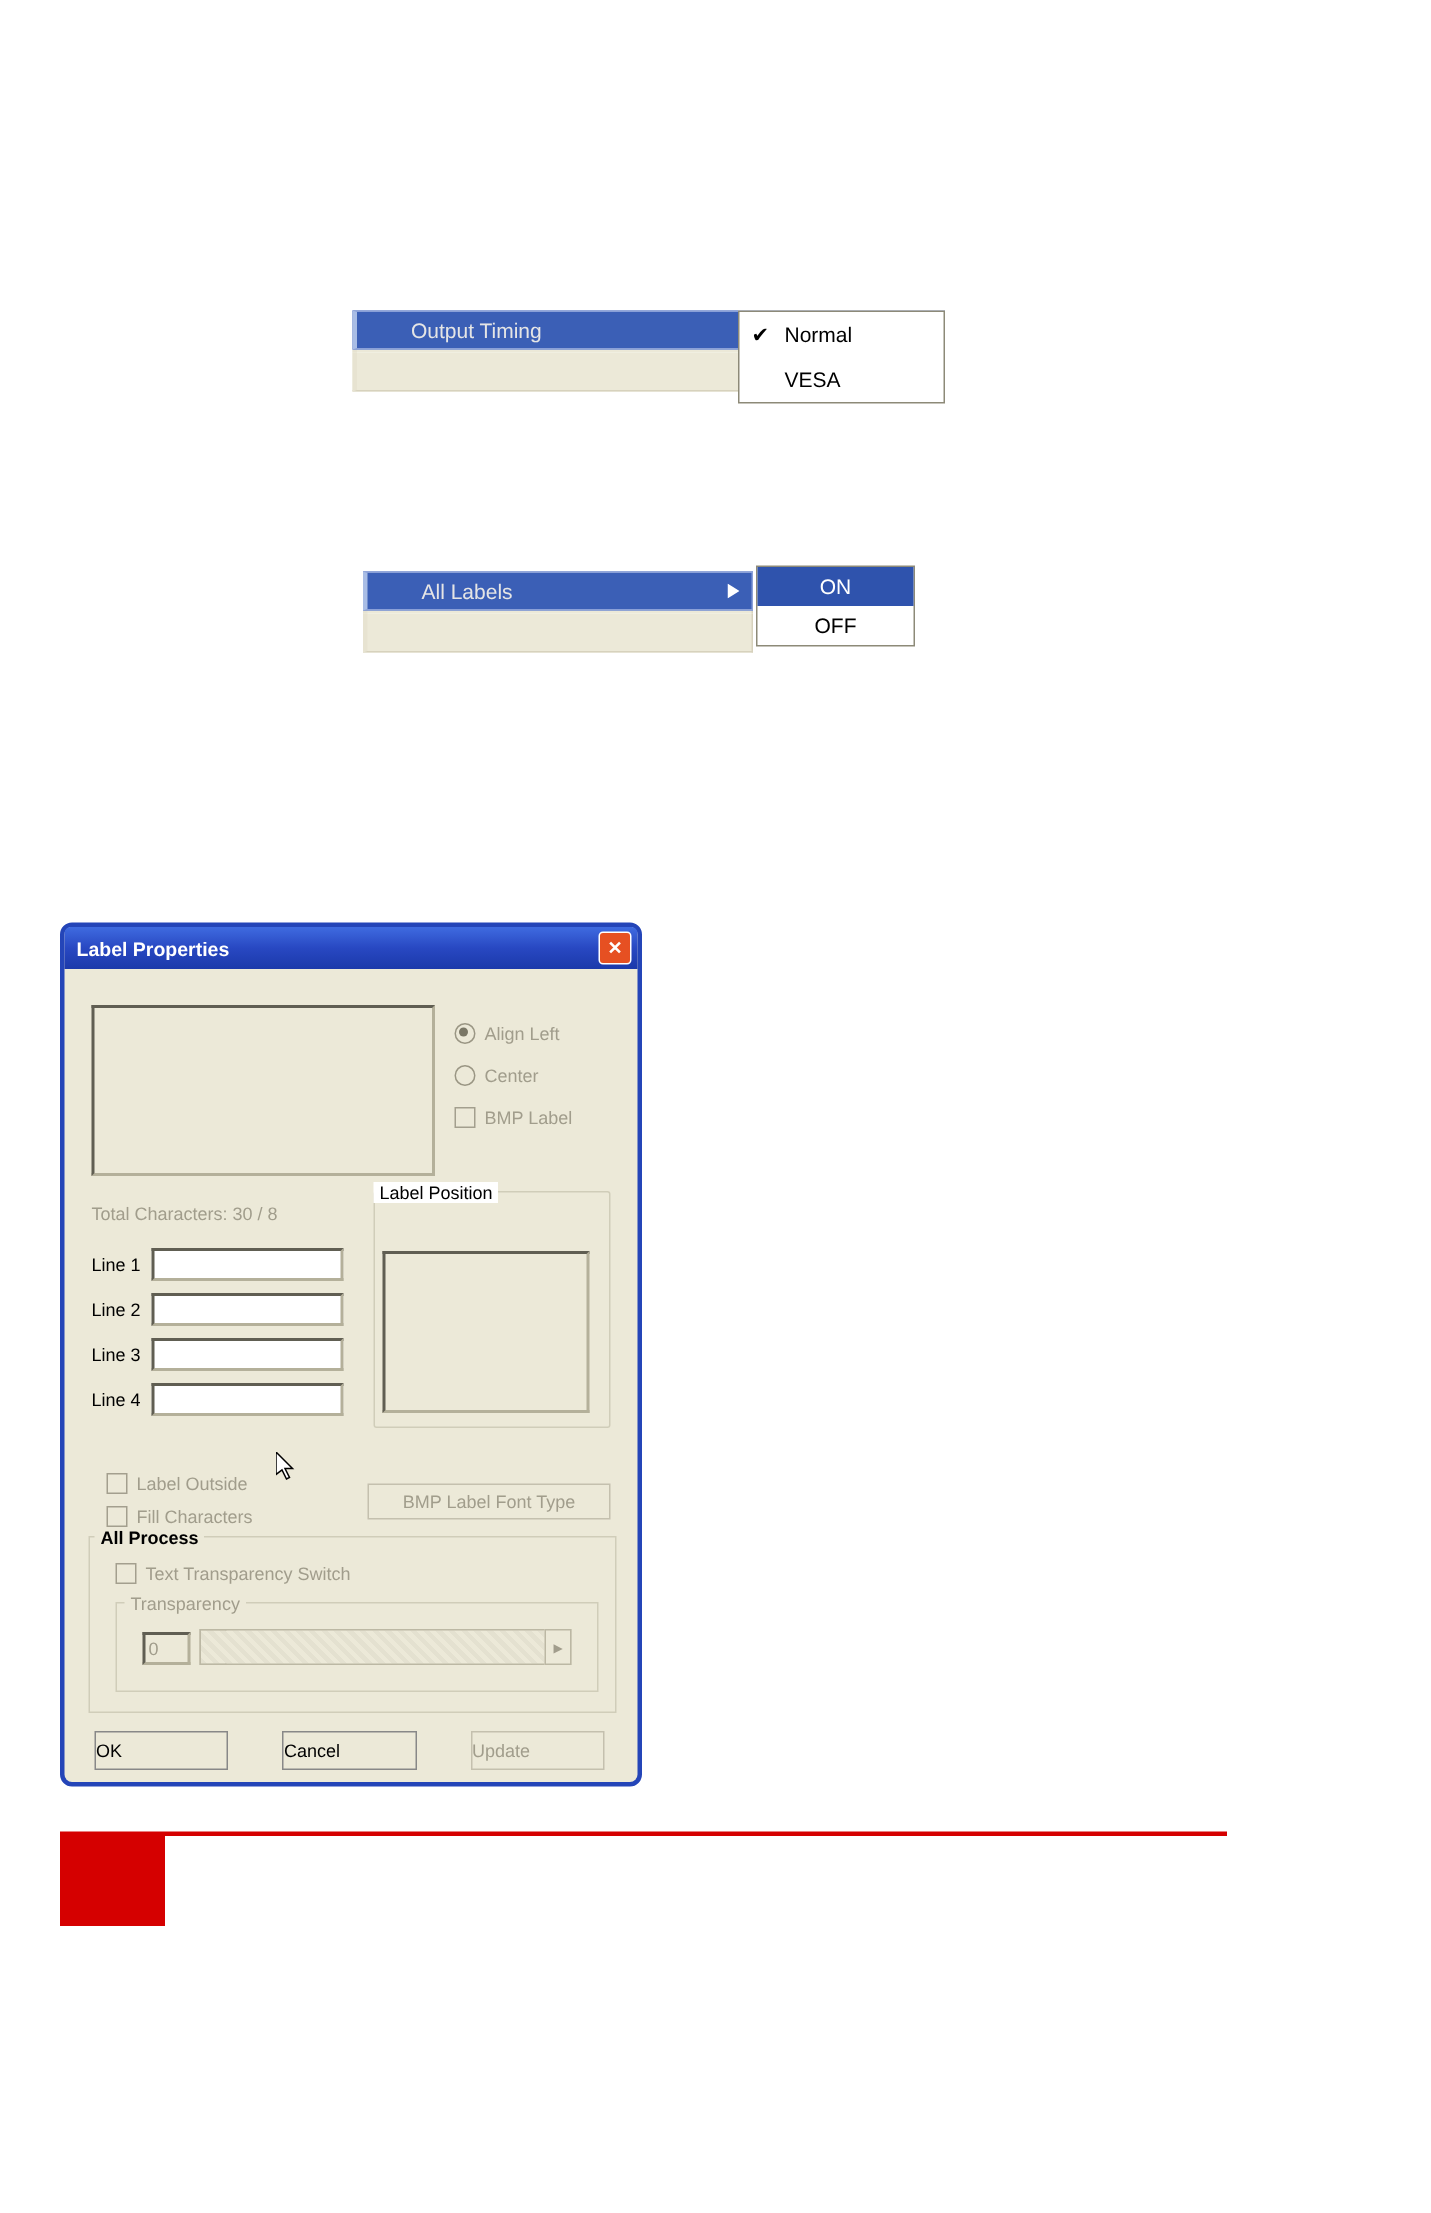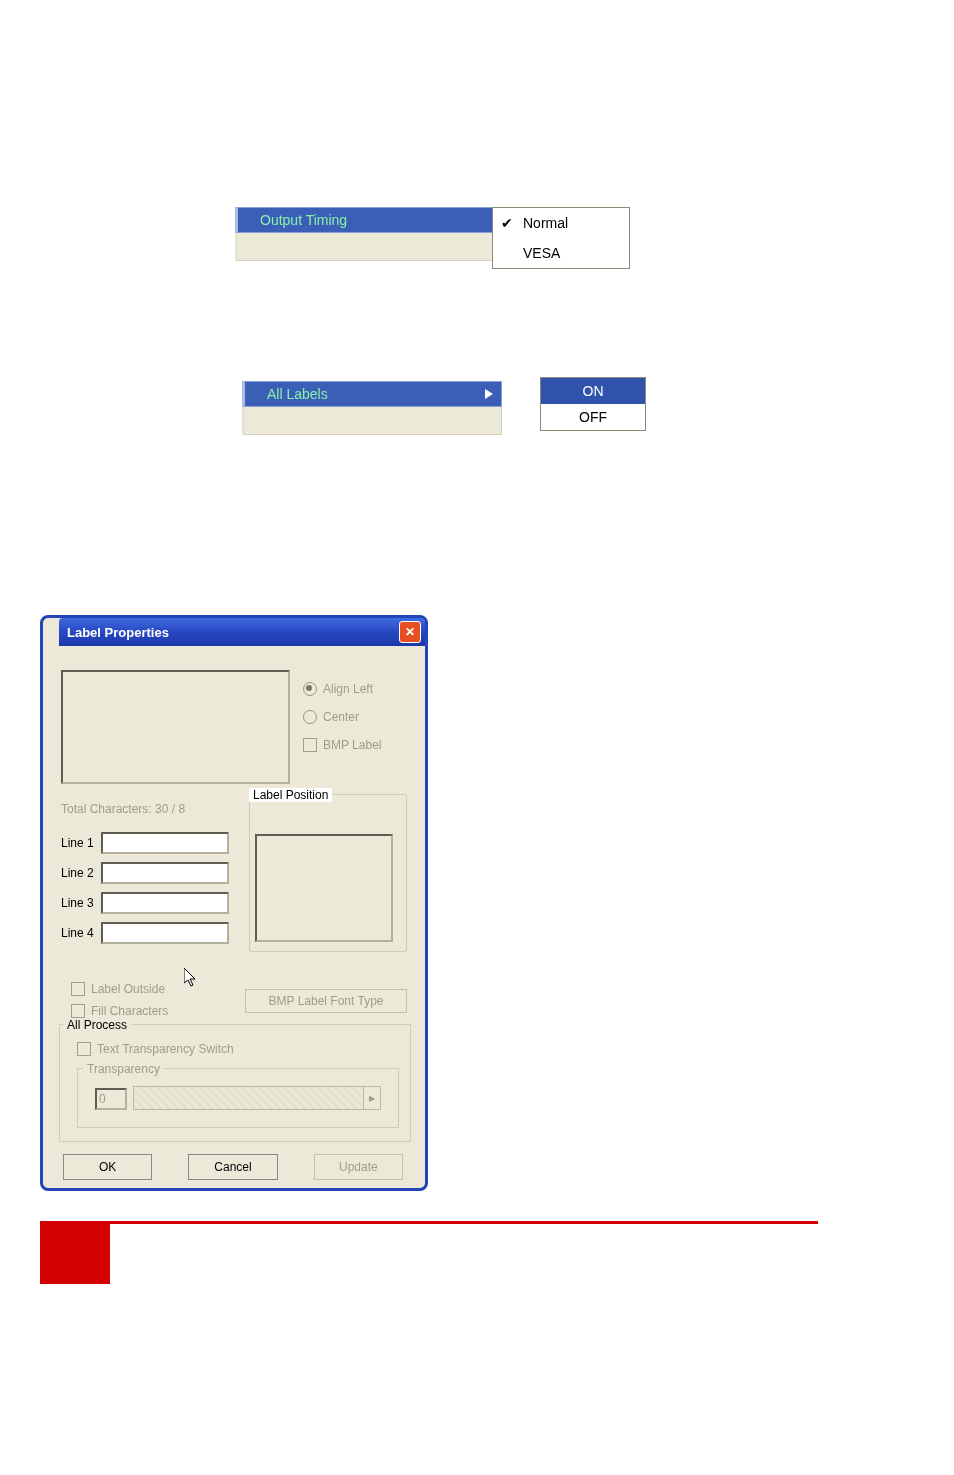--- a/index.html
+++ b/index.html
@@ -1,56 +1,55 @@
 <!DOCTYPE html>
 <html><head>
 <meta charset="utf-8">
 <style>
   html, body { margin: 0; padding: 0; background: #fff; font-family: "Tahoma", "Segoe UI", Arial, sans-serif; }
   .page { width: 954px; height: 1475px; position: relative; background: #fff; }
 
   
   .menu1 { position: absolute; left: 235px; top: 207px; width: 395px; }
   .menu-hi {
-    background: #3b5fb6; color: #86efac; border: 1px solid #8aa0d8;
-    height: 26px; display: flex; align-items: center; padding-left: 22px;
+    background: #3b5fb6; color: #e5e5e5; border: 1px solid #8aa0d8;
+    height: 26px; display: flex; align-items: center; padding-left: 36px;
     font-size: 14px; position: relative; box-sizing: border-box;
     border-left: 3px solid #a9bde5;
   }
   .menu-arrow { position: absolute; right: 8px; top: 50%; transform: translateY(-50%); }
   .menu-sep  { height: 2px; background: #ece9d8; border-right: 1px solid #d7d2bd; border-left: 3px solid #e7e3d1; }
   .menu-blank {
     height: 26px; background: #ece9d8; border: 1px solid #d7d2bd;
     border-top: 0; border-left: 3px solid #e7e3d1; box-sizing: border-box;
   }
   .submenu1 {
     position: absolute; left: 492px; top: 207px; width: 138px;
     background: #fff; border: 1px solid #8d8a78; box-sizing: border-box;
   }
   .submenu-item { height: 30px; display: flex; align-items: center; padding-left: 30px; font-size: 14px; color: #000; position: relative; }
   .check-icon { position: absolute; left: 8px; top: 50%; transform: translateY(-50%); font-size: 14px; }
 
   
   .menu2 { position: absolute; left: 242px; top: 381px; width: 260px; }
-  .submenu2 { position: absolute; left: 504px; top: 377px; width: 106px; background: #fff; border: 1px solid #8d8a78; box-sizing: border-box; margin-left: 36px; }
+  .submenu2 { position: absolute; left: 504px; top: 377px; width: 106px; background: #fff; border: 1px solid #8d8a78; box-sizing: border-box; }
   .submenu2 .submenu-item { justify-content: center; padding-left: 0; height: 26px; }
   .submenu-item-hi { background: #2f53ad; color: #fff; }
 
   
   .dialog {
     position: absolute; left: 40px; top: 615px; width: 388px; height: 576px;
     border: 3px solid #2445b8; border-radius: 8px; box-sizing: border-box;
     background: #ece9d8;
   }
   .titlebar {
     height: 28px; display: flex; align-items: center; padding: 0 4px 0 8px;
     background: linear-gradient(to bottom, #3f6be0 0%, #2848c2 50%, #1b39aa 100%);
     border-top-left-radius: 4px; border-top-right-radius: 4px;
     justify-content: space-between;
-    margin-left: 16px;
   }
   .titlebar-text { color: #fff; font-weight: bold; font-size: 13px; }
   .close-btn {
     width: 20px; height: 20px; background: #e65022; border: 1px solid #fff;
     border-radius: 3px; color: #fff; display: flex; align-items: center; justify-content: center;
     font-weight: bold; font-size: 12px;
   }
   .client { position: absolute; left: 10px; right: 10px; top: 44px; bottom: 10px; }
   .preview-box { position: absolute; left: 8px; top: 8px; width: 225px; height: 110px;
     border: 2px inset #b4b09a; background: #ece9d8; }
@@ -88,42 +87,42 @@
 
   .chk-row { display: flex; align-items: center; gap: 6px; font-size: 12px; color: #a19d8c; }
   .chk-label-outside { position: absolute; left: 18px; top: 320px; }
   .chk-fill-bg       { position: absolute; left: 18px; top: 342px; }
 
   .bmp-btn { position: absolute; left: 192px; top: 327px; width: 160px; height: 22px;
     border: 1px solid #c4c0ae; background: #ece9d8; color: #a19d8c; font-size: 12px;
     display: flex; align-items: center; justify-content: center; }
 
   .allproc-fieldset { position: absolute; left: 6px; top: 362px; width: 350px; height: 116px; border: 1px solid #d0cdb9; }
-  .allproc-title { position: absolute; left: 10px; top: 356px; background: #ece9d8; padding: 0 4px; font-size: 12px; color: #000; }
+  .allproc-title { position: absolute; left: 10px; top: 356px; background: #ece9d8; padding: 0 4px; font-size: 12px; color: #000; font-weight: bold; }
 
   .chk-tts { position: absolute; left: 24px; top: 380px; }
 
   .trans-fieldset { position: absolute; left: 24px; top: 406px; width: 320px; height: 58px; border: 1px solid #d0cdb9; }
   .trans-title { position: absolute; left: 30px; top: 400px; background: #ece9d8; padding: 0 4px; font-size: 12px; color: #a19d8c; }
 
   .trans-val { position: absolute; left: 42px; top: 426px; width: 26px; height: 18px; border: 2px inset #b4b09a; background: #ece9d8; color: #a19d8c; font-size: 12px; padding-left: 2px; display:flex; align-items:center; }
   .trans-track {
     position: absolute; left: 80px; top: 424px; width: 246px; height: 22px;
     border: 1px solid #bcb8a4; background: repeating-linear-gradient(45deg,#e4e1d0 0,#e4e1d0 3px,#ece9d8 3px,#ece9d8 6px);
   }
   .trans-arrow-l, .trans-arrow-r {
     width: 16px; height: 22px; background: #ece9d8; border: 1px solid #bcb8a4;
     display: flex; align-items: center; justify-content: center; font-size: 8px; color: #a19d8c; position: absolute;
   }
   .trans-arrow-l { left: 80px; top: 424px; }
   .trans-arrow-r { left: 310px; top: 424px; }
 
   .dlg-buttons { position: absolute; left: 10px; top: 492px; width: 340px; display: flex; gap: 36px; justify-content: flex-start; }
   .dlg-btn { width: 92px; height: 24px; background: #ece9d8; border: 1px solid #888;
-    display: flex; align-items: center; justify-content: center; font-size: 12px; }
+    display: flex; align-items: center; font-size: 12px; }
   .dlg-btn.disabled { color: #a19d8c; border-color: #c4c0ae; }
 
   
   .cursor { position: absolute; left: 184px; top: 968px; pointer-events: none; }
 
   
   .footer-line { position: absolute; left: 40px; top: 1221px; width: 778px; height: 3px; background: #d50000; }
   .footer-block { position: absolute; left: 40px; top: 1224px; width: 70px; height: 60px; background: #d50000; }
 </style>
 </head>

